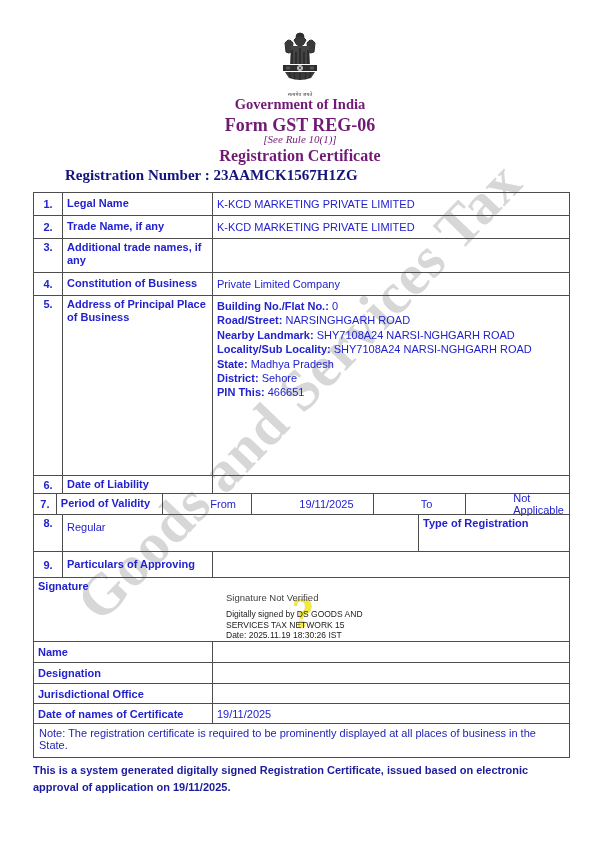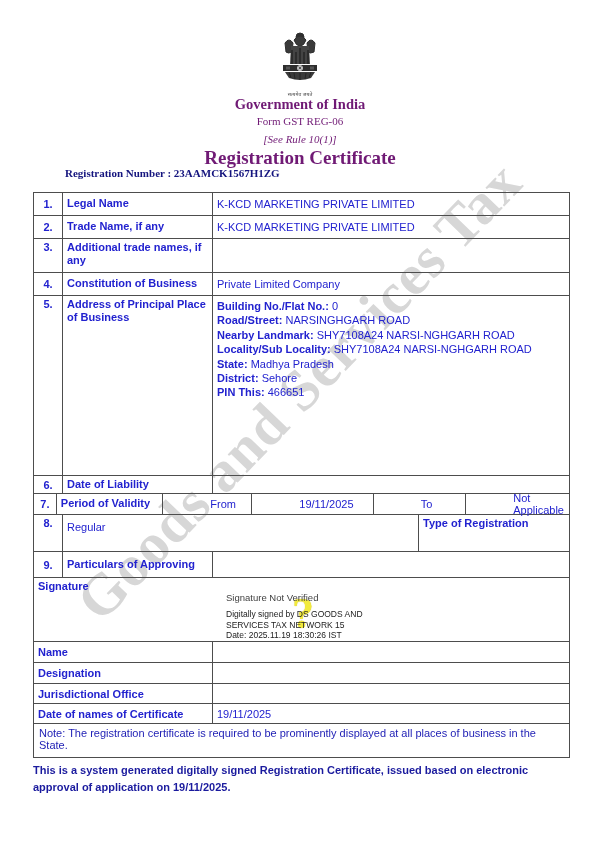--- a/index.html
+++ b/index.html
@@ -9,25 +9,25 @@
   .watermark{position:absolute;left:0px;top:372px;width:570px;text-align:center;
     font-family:"Liberation Serif",serif;font-weight:bold;font-size:58px;
     color:#d7d7d7;white-space:nowrap;transform:rotate(-46deg);transform-origin:50% 50%;
     z-index:0;letter-spacing:1px;}
   
   .hdr{position:absolute;left:0;width:600px;text-align:center;
        font-family:"Liberation Serif",serif;color:#701a75;z-index:1;}
   .emblem-wrap{position:absolute;left:260px;top:30px;width:80px;text-align:center;z-index:1;}
   .motto{display:block;font-size:5px;color:#444;margin-top:1px;font-family:"DejaVu Sans",sans-serif;}
   .h-gov{top:96px;font-size:14.5px;font-weight:bold;}
-  .h-form{top:115px;font-size:11px;font-weight:normal;}
+  .h-form{top:115px;font-size:18px;font-weight:bold;}
   .h-rule{top:133px;font-size:11px;font-style:italic;}
-  .h-cert{top:147px;font-size:19px;font-weight:bold;}
+  .h-cert{top:147px;font-size:16px;font-weight:bold;}
   .h-regno{position:absolute;left:65px;top:167px;font-family:"Liberation Serif",serif;
-           font-size:11px;font-weight:bold;color:#14147e;z-index:1;}
+           font-size:15px;font-weight:bold;color:#14147e;z-index:1;}
   
   .tbl{position:absolute;left:33px;top:192px;width:537px;border:1px solid #4d4d4d;z-index:1;
        font-size:11px;color:#2222cf;box-sizing:border-box;}
   .row{display:flex;border-bottom:1px solid #4d4d4d;box-sizing:border-box;background:transparent;}
   .row:last-child{border-bottom:none;}
   .c{box-sizing:border-box;border-right:1px solid #4d4d4d;display:flex;align-items:center;
      padding:1px 4px;overflow:hidden;}
   .c:last-child{border-right:none;}
   .c-num{width:29px;justify-content:center;font-weight:bold;}
   .c-lab{width:150px;font-weight:bold;line-height:1.2;}

